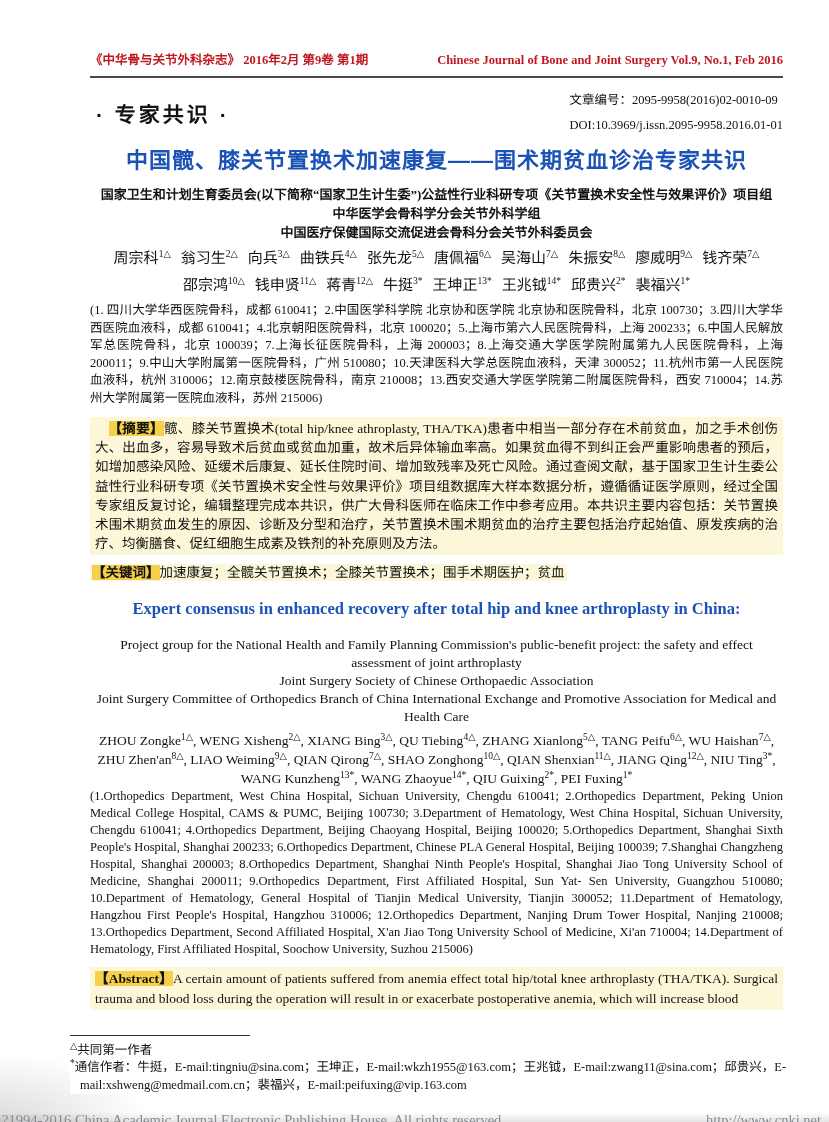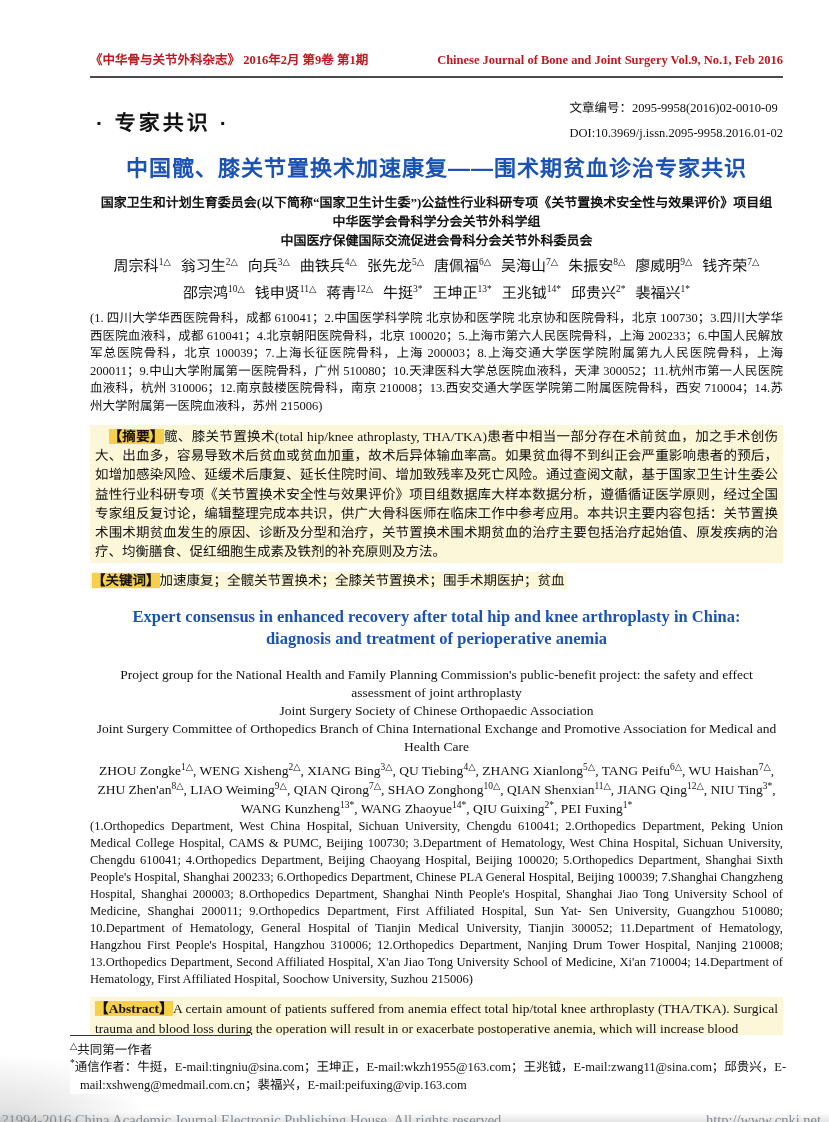--- a/index.html
+++ b/index.html
@@ -29,21 +29,21 @@
   }
   .inner{padding:52px 66px 0 70px;}
 
   .jheader{
     display:flex;justify-content:space-between;align-items:baseline;
     font-weight:bold;font-size:12.5px;line-height:16px;
     color:var(--accent-red,#c01920);
   }
   .header-rule{border:none;border-top:2px solid #4a4a4a;margin:8px 0 0 0;}
 
-  .meta-row{position:relative;margin-top:20px;height:50px;}
+  .meta-row{position:relative;margin-top:12px;height:50px;}
   .section-label{
     position:absolute;left:6px;top:8px;
     font-family:"Liberation Sans","DejaVu Sans",sans-serif;
     font-weight:bold;font-size:21px;letter-spacing:3px;color:#121212;
   }
   .meta-right{
     position:absolute;right:0;top:-2px;
     font-size:12.5px;line-height:25px;text-align:left;
   }
 
@@ -108,21 +108,21 @@
     <div class="jheader">
       <span>《中华骨与关节外科杂志》 2016年2月 第9卷 第1期</span>
       <span>Chinese Journal of Bone and Joint Surgery  Vol.9, No.1, Feb 2016</span>
     </div>
     <hr class="header-rule">
 
     <div class="meta-row">
       <div class="section-label">· 专家共识 ·</div>
       <div class="meta-right">
         <div>文章编号：2095-9958(2016)02-0010-09</div>
-        <div>DOI:10.3969/j.issn.2095-9958.2016.01-02</div>
+        <div>DOI:10.3969/j.issn.2095-9958.2016.01-01</div>
       </div>
     </div>
 
     <div class="title-cn">中国髋、膝关节置换术加速康复——围术期贫血诊治专家共识</div>
 
     <div class="groups-cn">
 
     <div class="group-line">国家卫生和计划生育委员会(以下简称“国家卫生计生委”)公益性行业科研专项《关节置换术安全性与效果评价》项目组</div>
         <div class="group-line">中华医学会骨科学分会关节外科学组</div>
         <div class="group-line">中国医疗保健国际交流促进会骨科分会关节外科委员会</div>
@@ -141,21 +141,20 @@
       <span class="hl-label">【摘要】</span><span>髋、膝关节置换术(total hip/knee athroplasty, THA/TKA)患者中相当一部分存在术前贫血，加之手术创伤大、出血多，容易导致术后贫血或贫血加重，故术后异体输血率高。如果贫血得不到纠正会严重影响患者的预后，如增加感染风险、延缓术后康复、延长住院时间、增加致残率及死亡风险。通过查阅文献，基于国家卫生计生委公益性行业科研专项《关节置换术安全性与效果评价》项目组数据库大样本数据分析，遵循循证医学原则，经过全国专家组反复讨论，编辑整理完成本共识，供广大骨科医师在临床工作中参考应用。本共识主要内容包括：关节置换术围术期贫血发生的原因、诊断及分型和治疗，关节置换术围术期贫血的治疗主要包括治疗起始值、原发疾病的治疗、均衡膳食、促红细胞生成素及铁剂的补充原则及方法。</span>
     </div>
 
     <div class="keywords">
       <span class="wrap"><span class="hl-label">【关键词】</span><span>加速康复；全髋关节置换术；全膝关节置换术；围手术期医护；贫血</span></span>
     </div>
 
     <div class="title-en">
 
     <div class="title-en-line">Expert consensus in enhanced recovery after total hip and knee arthroplasty in China:</div>
-        <div class="title-en-line">diagnosis and treatment of perioperative anemia</div>
       </div>
 
     <div class="groups-en">
 
     <div class="group-line-en">Project group for the National Health and Family Planning Commission's public-benefit project: the safety and effect assessment of joint arthroplasty</div>
         <div class="group-line-en">Joint Surgery Society of Chinese Orthopaedic Association</div>
         <div class="group-line-en">Joint Surgery Committee of Orthopedics Branch of China International Exchange and Promotive Association for Medical and Health Care</div>
       </div>
 
     <div class="authors-en">

